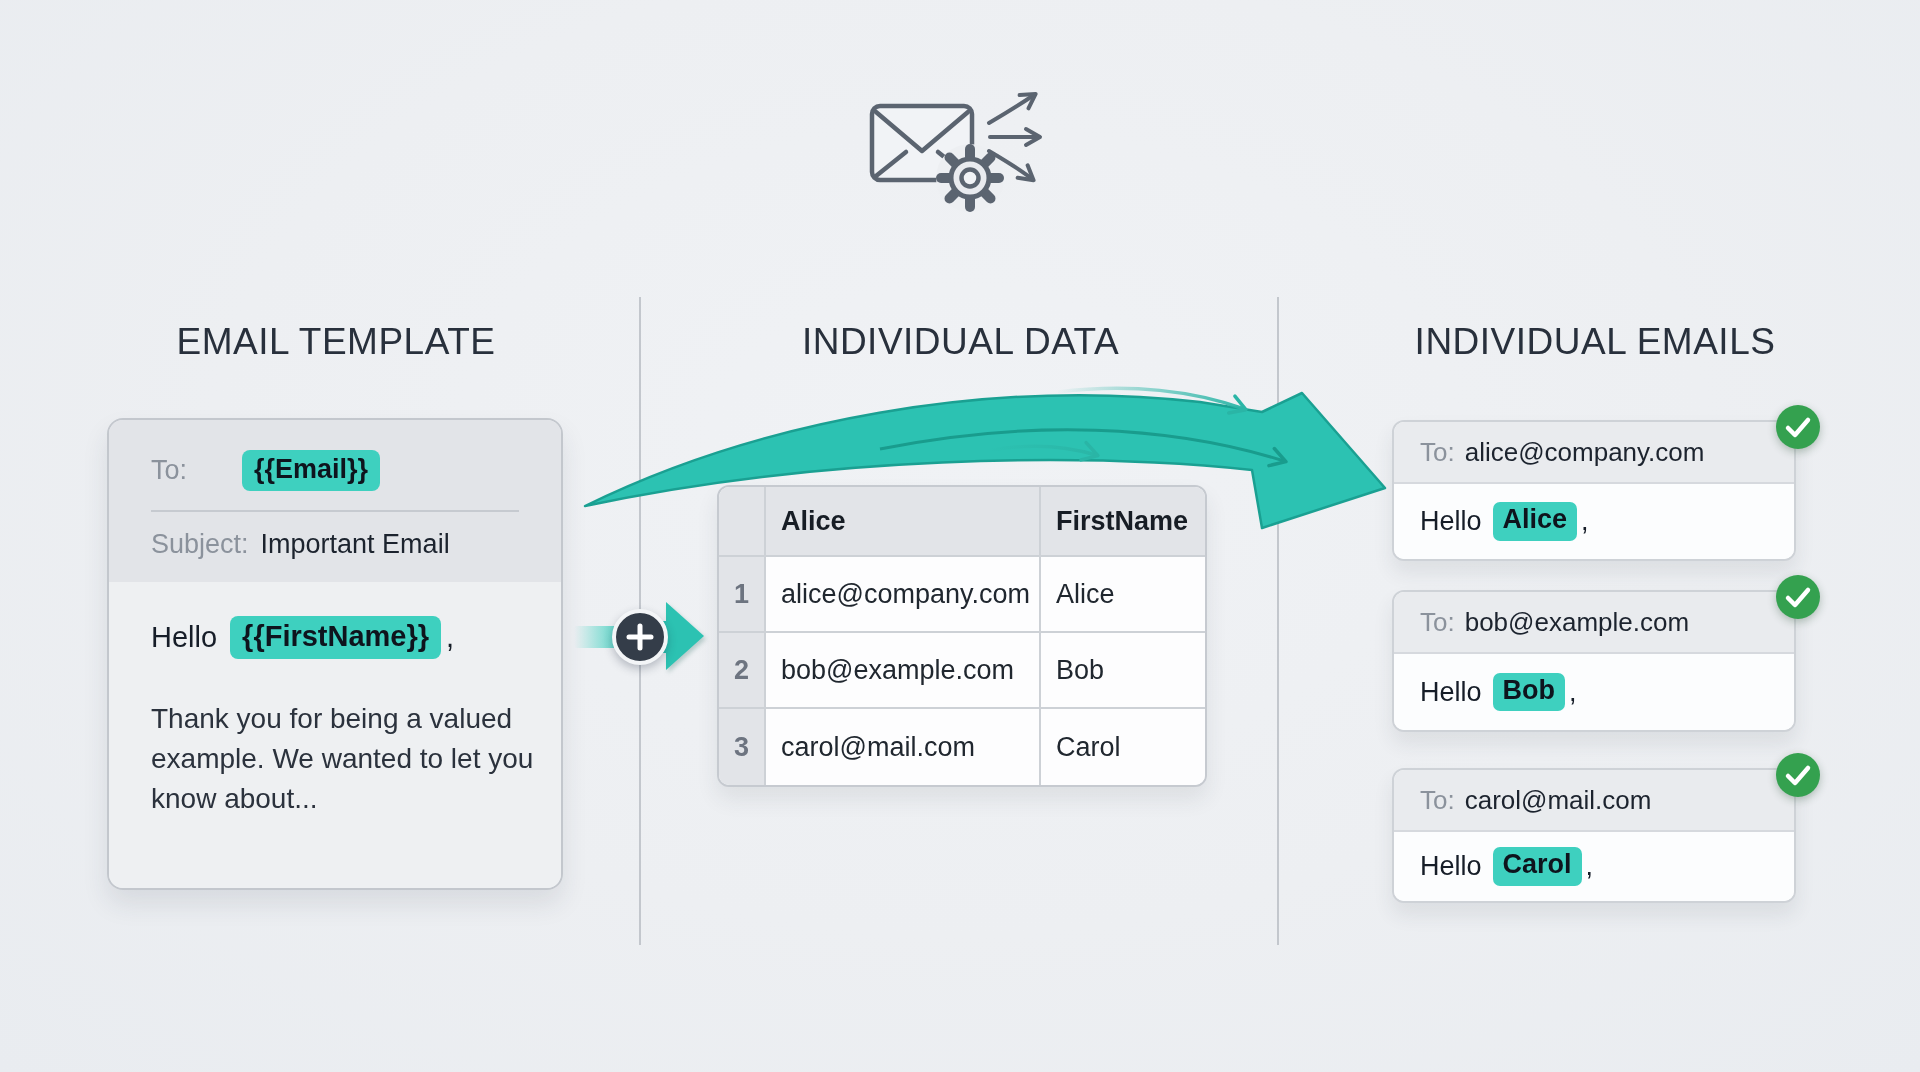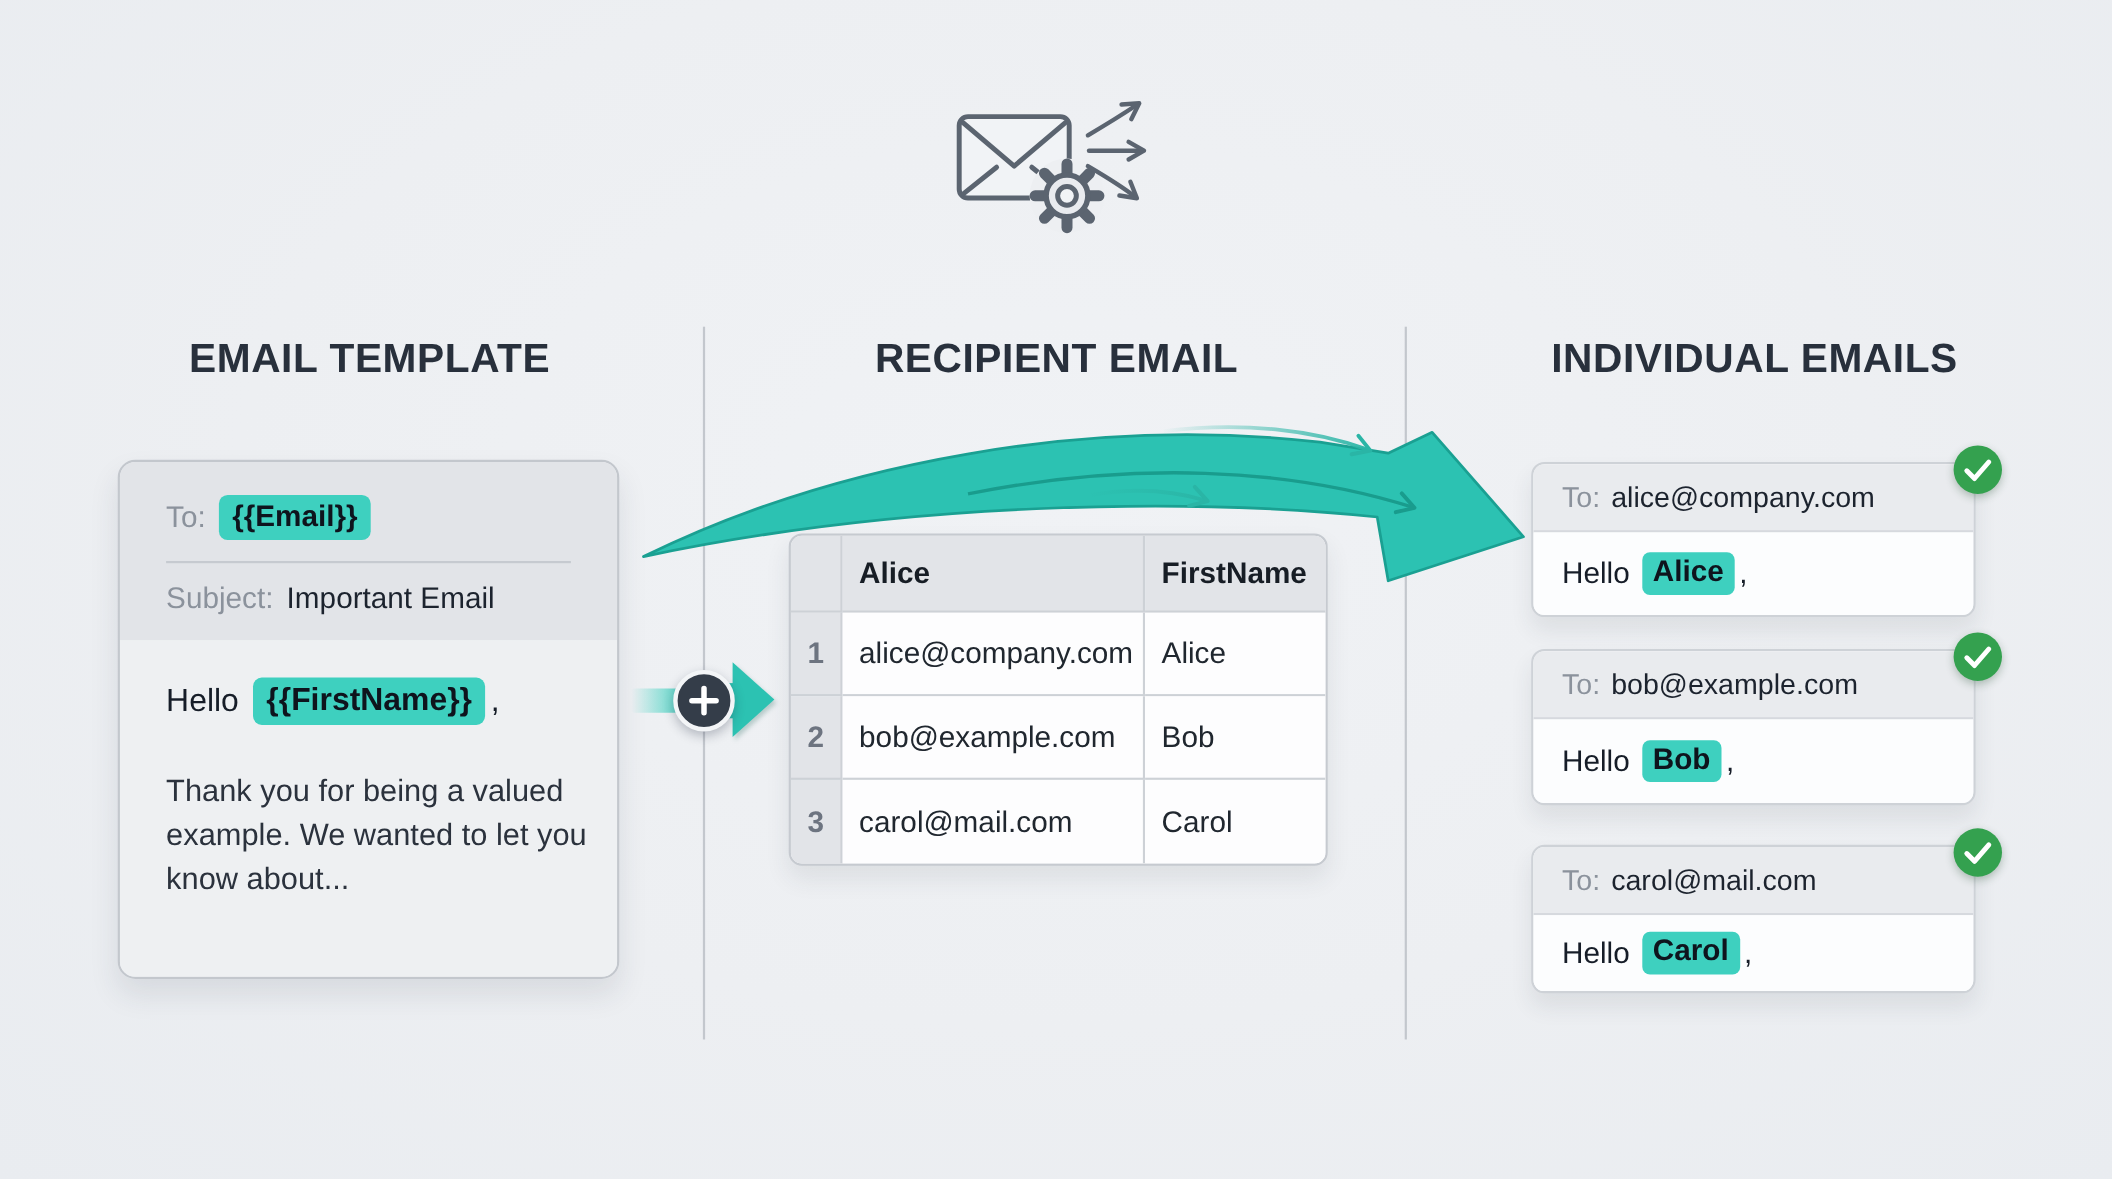--- a/index.html
+++ b/index.html
@@ -5,22 +5,22 @@
   * { margin:0; padding:0; box-sizing:border-box; }
   html,body { background:#e9ecef; }
   .canvas {
     position:relative; width:1920px; height:1072px; overflow:hidden;
     background:radial-gradient(ellipse at 50% 42%, #f0f2f5 0%, #edeff2 55%, #e9ecf0 100%);
     font-family:"Liberation Sans", sans-serif; color:#1c232e;
   }
 
   
   .col-heading {
-    position:absolute; top:304px; font-size:37px; line-height:44px;
-    font-weight:700; color:#28303c; letter-spacing:.5px; text-align:center;
+    position:absolute; top:320px; font-size:37px; line-height:44px;
+    font-weight:400; color:#28303c; letter-spacing:.5px; text-align:center;
   }
   .h-template   { left:105px;  width:462px; }
   .h-recipients { left:716px;  width:489px; }
   .h-individual { left:1390px; width:410px; }
 
   
   .v-divider { position:absolute; top:297px; width:2px; height:648px; background:#c3c7cd; }
   .v-divider.d1 { left:639px; }
   .v-divider.d2 { left:1277px; }
 
@@ -30,21 +30,21 @@
     border:2px solid #c3c7cd; border-radius:16px; overflow:hidden;
     box-shadow:0 14px 26px rgba(40,50,70,.10);
     display:flex; flex-direction:column; z-index:2;
   }
   .tc-header { background:#e2e4e8; padding:30px 42px 22px; }
   .tc-row { font-size:27px; color:#1c232e; display:flex; align-items:center; }
   .tc-label { color:#8b929c; margin-right:12px; }
   .tc-hr { border:none; border-top:2px solid #c6cad0; margin:19px 0 17px; }
   .token {
     background:#3ed0bf; color:#0e141d; font-weight:700;
-    padding:4px 12px 6px; border-radius:8px; line-height:1.15; display:inline-block;
+    padding:4px 12px 6px; border-radius:8px; line-height:1.15; display:inline-block;margin-left:43px;
   }
   .tc-body { background:#eef0f2; flex:1; padding:34px 42px; }
   .tc-greeting { font-size:29px; color:#161d28; display:flex; align-items:center; }
   .tc-greeting .token { margin:0 5px 0 13px; }
   .tc-paragraph { margin-top:40px; font-size:28px; line-height:40px; color:#2b323d; width:392px; }
 
   
   .merge-bar {
     position:absolute; left:574px; top:626px; width:46px; height:22px; z-index:3;
     background:linear-gradient(to right, rgba(62,208,191,0), rgba(62,208,191,.85));
@@ -139,21 +139,21 @@
       </marker>
     </defs>
     <g fill="none" stroke="#5b6470" stroke-width="4" stroke-linecap="round">
       <path d="M 989 123 C 1006 113, 1022 103, 1034 95" marker-end="url(#chev-gray)"></path>
       <path d="M 990 137 L 1038 137" marker-end="url(#chev-gray)"></path>
       <path d="M 989 151 C 1006 161, 1022 171, 1032 179" marker-end="url(#chev-gray)"></path>
     </g>
   </svg>
 
   <div class="col-heading h-template">EMAIL TEMPLATE</div>
-  <div class="col-heading h-recipients">RECIPIENT EMAIL</div>
+  <div class="col-heading h-recipients">INDIVIDUAL DATA</div>
   <div class="col-heading h-individual">INDIVIDUAL EMAILS</div>
 
   <div class="v-divider d1"></div>
   <div class="v-divider d2"></div>
 
   <div class="template-card">
     <div class="tc-header">
       <div class="tc-row">
         <span class="tc-label">To:</span>
         <span class="token">{{Email}}</span>

